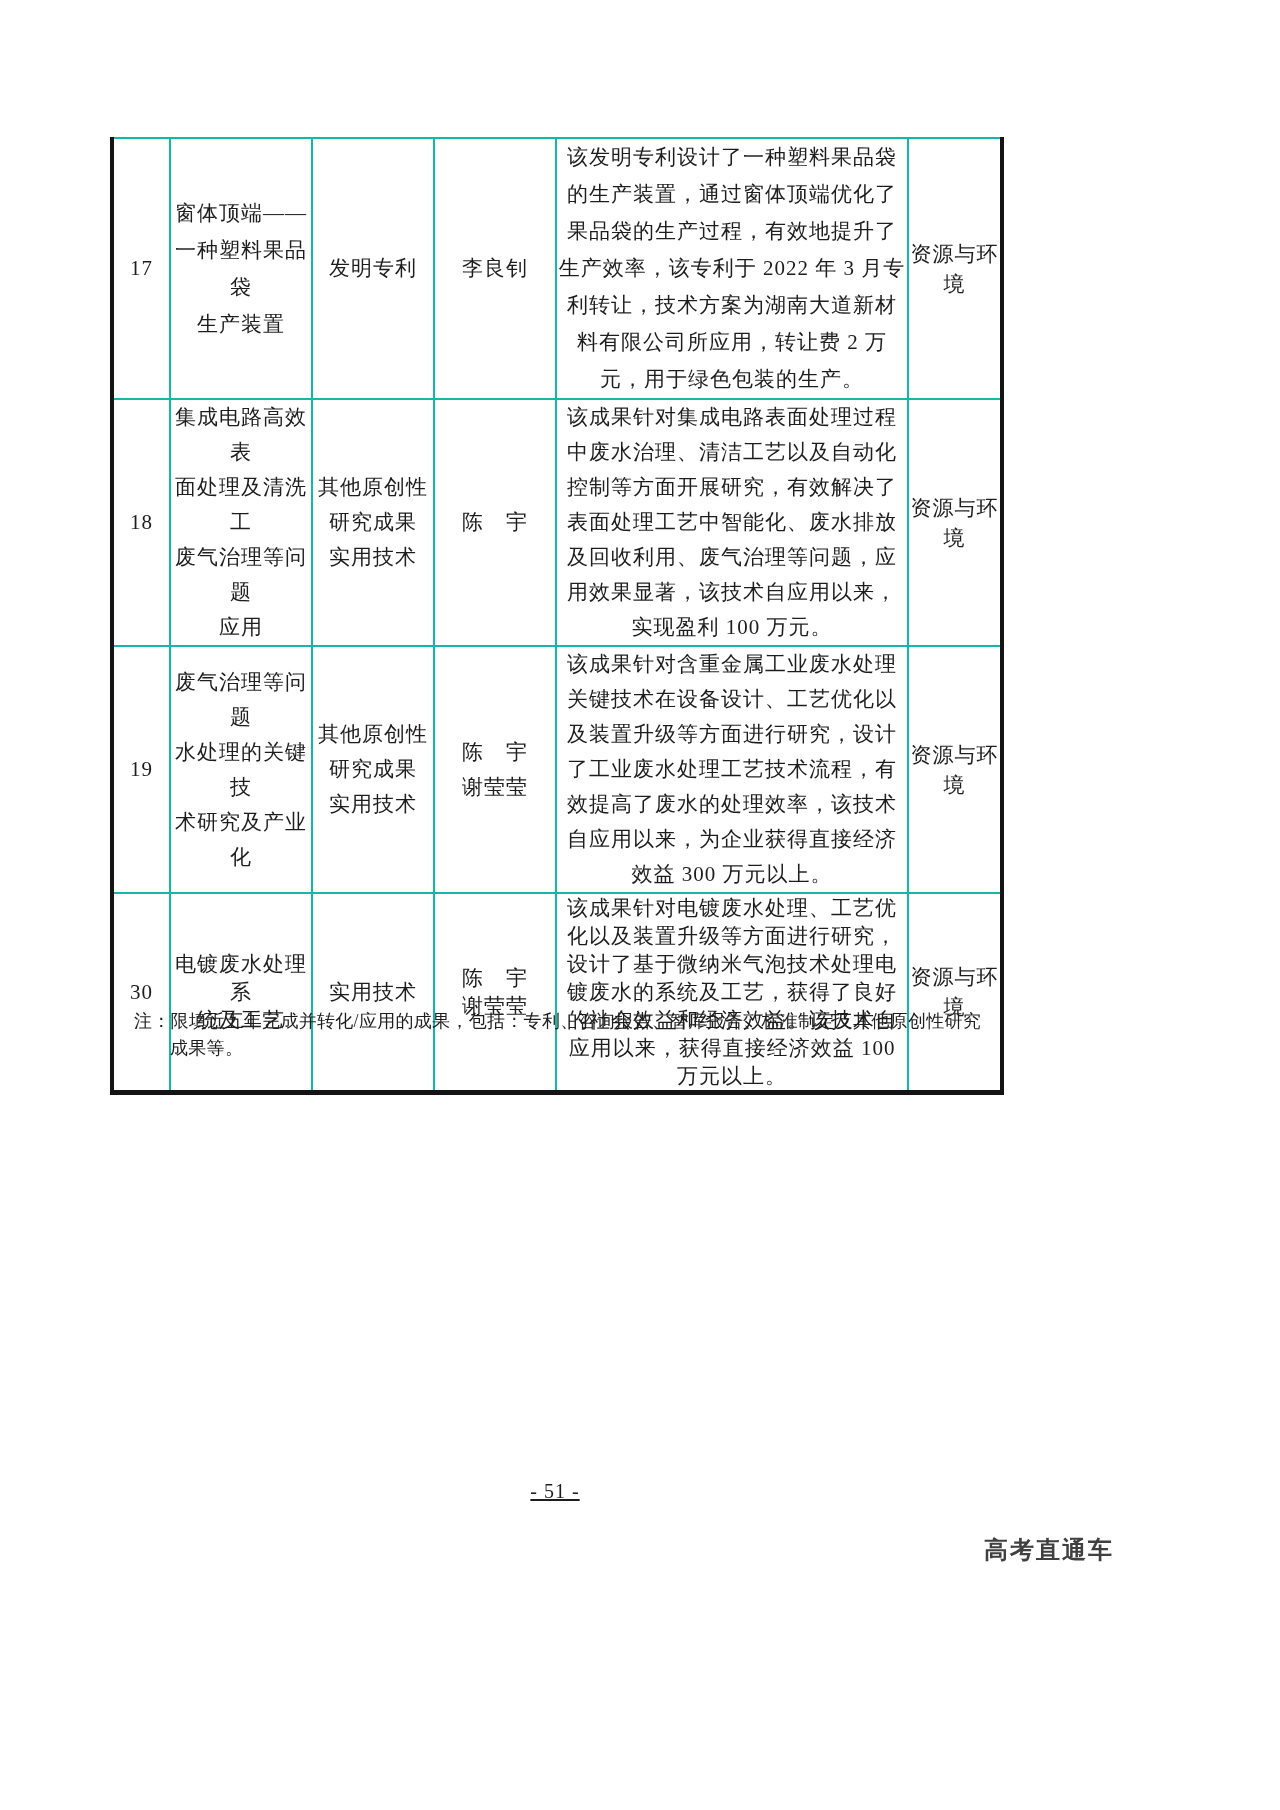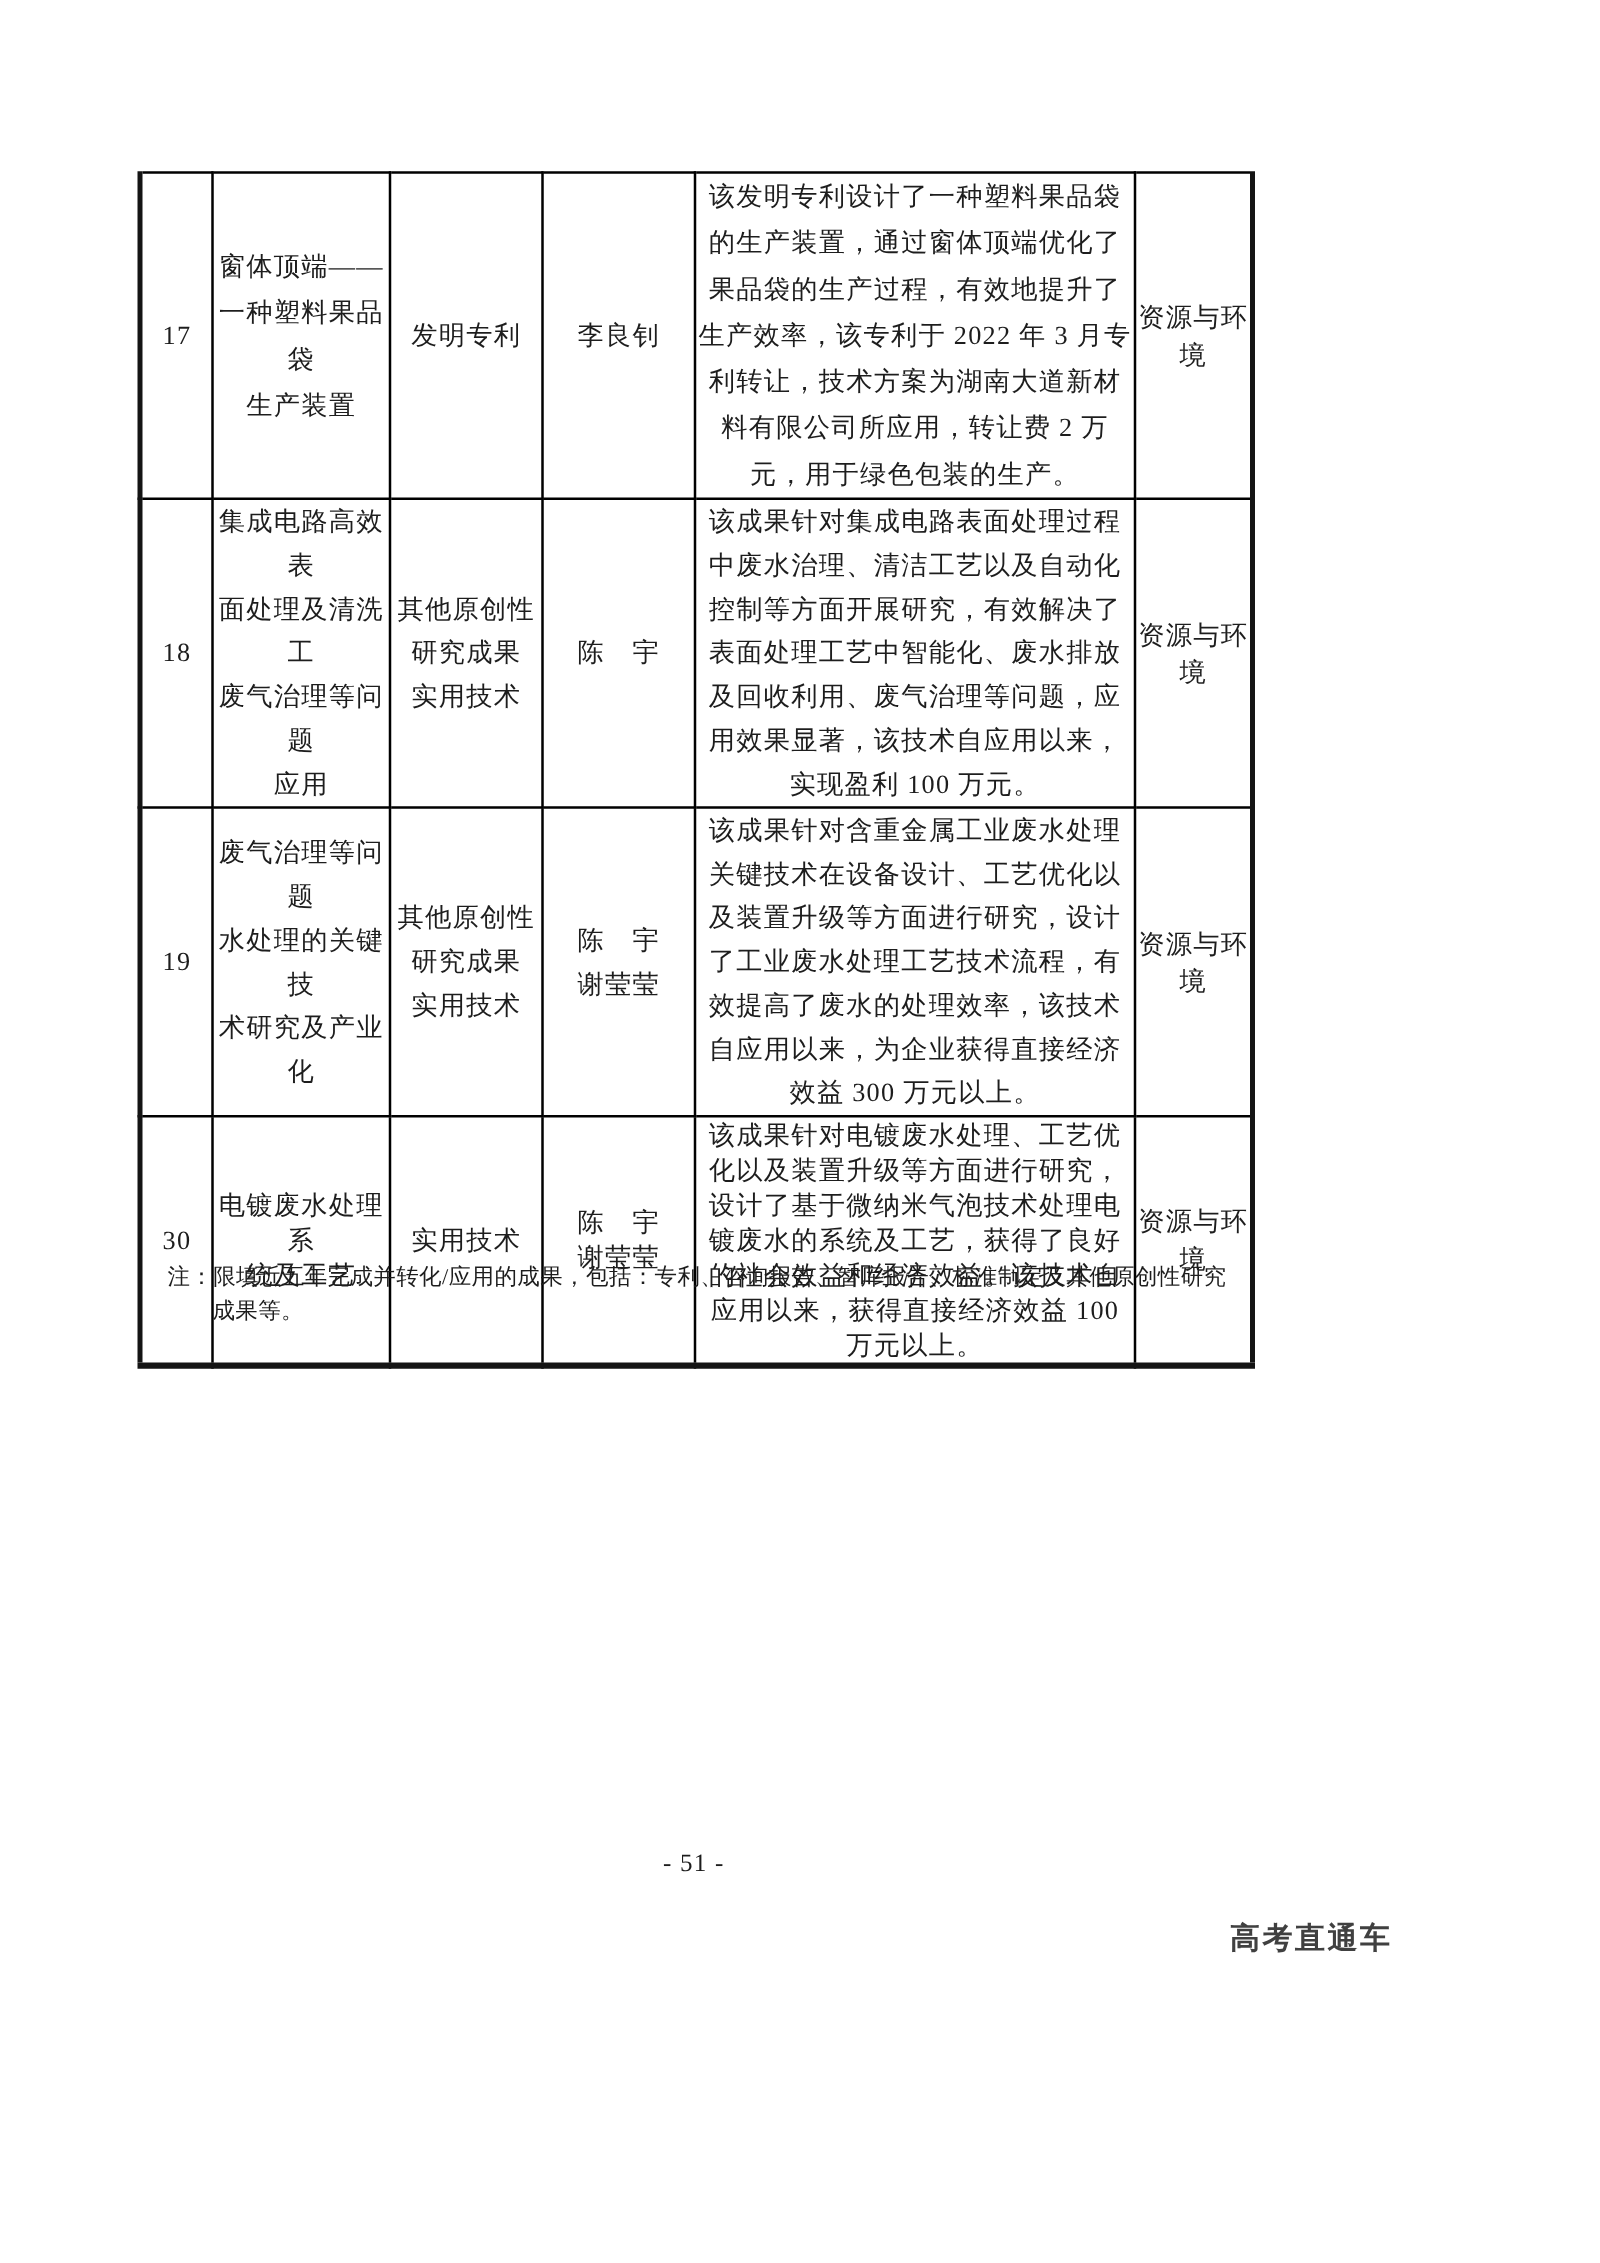--- a/index.html
+++ b/index.html
@@ -17,21 +17,21 @@
   table.results{
     border-collapse:collapse;
     table-layout:fixed;
     width:890px;
     border-left:4px solid #141414;
     border-right:4px solid #141414;
     border-bottom:5px solid #141414;
     border-top:2px solid #141414;
   }
   table.results td{
-    border:2px solid #000000;
+    border:2px solid #14b8a6;
     padding:0;
     text-align:center;
     vertical-align:middle;
     font-size:21px;
     letter-spacing:1px;
     white-space:pre-line;
   }
   tr.r17{height:258px;line-height:37px;}
   tr.r18{height:214px;line-height:35px;}
   tr.r19{height:214px;line-height:35px;}
@@ -57,20 +57,21 @@
     white-space:pre-line;
     text-indent:-36px;
   }
   .page-number{
     position:absolute;
     left:110px;top:1480px;
     width:890px;
     text-align:center;
     font-size:20px;
     letter-spacing:1px;
+    text-decoration:underline;
   }
   .watermark{
     position:absolute;
     left:984px;top:1534px;
     font-size:24px;
     color:#404040;
     font-family:"Liberation Sans","DejaVu Sans",sans-serif;
     font-weight:600;
     letter-spacing:2px;
   }

